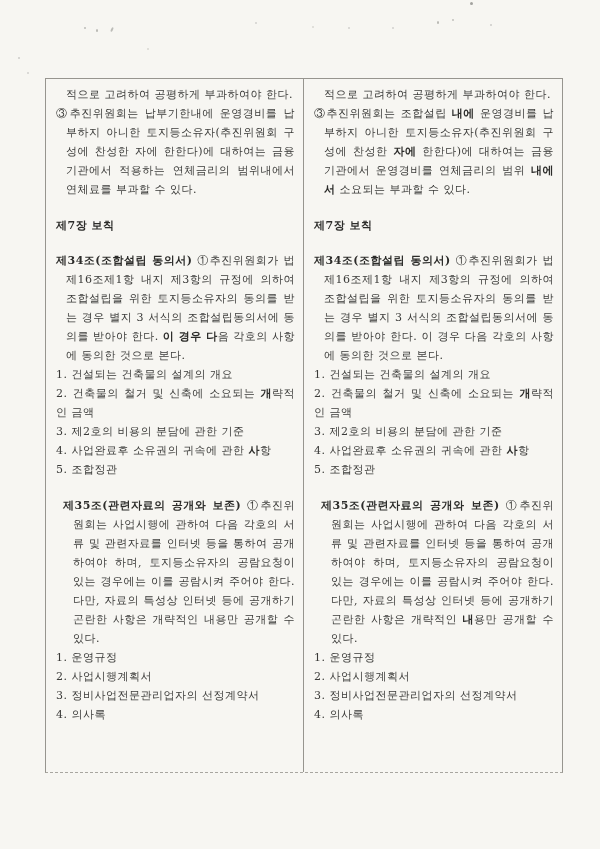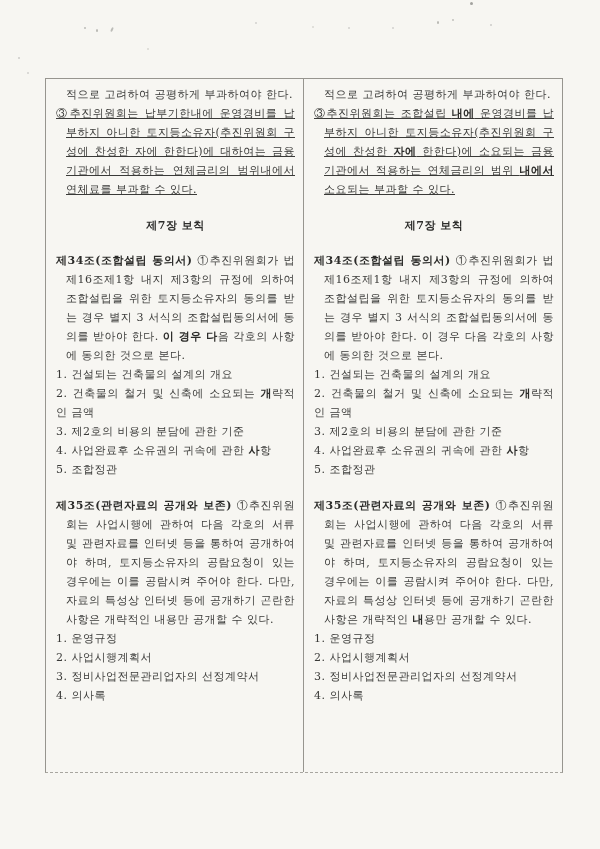--- a/index.html
+++ b/index.html
@@ -36,29 +36,29 @@
     line-height: 19px;
     letter-spacing: 0.5px;
     text-align: justify;
     word-break: break-all;
     overflow: hidden;
   }
   .col-left { border-right: 1px solid #97958f; }
   .block { margin: 0; }
   .block .bold { font-weight: bold; color: #2c2c2a; }
   .b-para { padding-left: 10px; }
-  .b-para_hang { padding-left: 10px; text-indent: -10px; text-decoration: underline; }
+  .b-para_hang { padding-left: 10px; text-indent: -10px; }
   .b-heading {
-    text-align: center;
+    text-align: left;
     font-weight: bold;
     color: #2c2c2a;
     margin: 17px 0 16px 0;
   }
   .b-article { padding-left: 10px; text-indent: -10px; }
-  .b-article_gap { padding-left: 10px; text-indent: -10px; margin-top: 17px; }
+  .b-article_gap { padding-left: 10px; text-indent: -10px; margin-top: 17px; margin-left: 7px; }
   .b-item { padding-left: 0; }
 </style>
 </head>
 <body>
 
 <div class="speck" style="left:84px;  top:27px; width:2px; height:2px;"></div>
 <div class="speck" style="left:96px;  top:29px; width:2px; height:3px; opacity:.6;"></div>
 <div class="speck" style="left:111px; top:27px; width:2px; height:5px; transform:rotate(25deg);"></div>
 <div class="speck" style="left:255px; top:22px; width:2px; height:2px; opacity:.35;"></div>
 <div class="speck" style="left:312px; top:26px; width:2px; height:2px; opacity:.3;"></div>
@@ -84,21 +84,21 @@
       <div class="block b-item"><span>4. 사업완료후 소유권의 귀속에 관한 </span><span class="bold">사</span><span>항</span></div>
       <div class="block b-item"><span>5. 조합정관</span></div>
       <div class="block b-article_gap"><span class="bold">제35조(관련자료의 공개와 보존)</span><span> ①추진위원회는 사업시행에 관하여 다음 각호의 서류 및 관련자료를 인터넷 등을 통하여 공개하여야 하며, 토지등소유자의 공람요청이 있는 경우에는 이를 공람시켜 주어야 한다. 다만, 자료의 특성상 인터넷 등에 공개하기 곤란한 사항은 개략적인 내용만 공개할 수 있다.</span></div>
       <div class="block b-item"><span>1. 운영규정</span></div>
       <div class="block b-item"><span>2. 사업시행계획서</span></div>
       <div class="block b-item"><span>3. 정비사업전문관리업자의 선정계약서</span></div>
       <div class="block b-item"><span>4. 의사록</span></div>
     </div>
   <div class="col col-right">
       <div class="block b-para"><span>적으로 고려하여 공평하게 부과하여야 한다.</span></div>
-      <div class="block b-para_hang"><span>③추진위원회는 조합설립 </span><span class="bold">내에</span><span> 운영경비를 납부하지 아니한 토지등소유자(추진위원회 구성에 찬성한 </span><span class="bold">자에</span><span> 한한다)에 소요되는 금융기관에서 적용하는 연체금리의 범위 </span><span class="bold">내에서</span><span> 소요되는 부과할 수 있다.</span></div>
+      <div class="block b-para_hang"><span>③추진위원회는 조합설립 </span><span class="bold">내에</span><span> 운영경비를 납부하지 아니한 토지등소유자(추진위원회 구성에 찬성한 </span><span class="bold">자에</span><span> 한한다)에 대하여는 금융기관에서 운영경비를 연체금리의 범위 </span><span class="bold">내에서</span><span> 소요되는 부과할 수 있다.</span></div>
       <div class="block b-heading"><span class="bold">제7장 보칙</span></div>
       <div class="block b-article"><span class="bold">제34조(조합설립 동의서)</span><span> ①추진위원회가 법 제16조제1항 내지 제3항의 규정에 의하여 조합설립을 위한 토지등소유자의 동의를 받는 경우 별지 3 서식의 조합설립동의서에 동의를 받아야 한다. 이 경우 다음 각호의 사항에 동의한 것으로 본다.</span></div>
       <div class="block b-item"><span>1. 건설되는 건축물의 설계의 개요</span></div>
       <div class="block b-item"><span>2. 건축물의 철거 및 신축에 소요되는 </span><span class="bold">개</span><span>략적인 금액</span></div>
       <div class="block b-item"><span>3. 제2호의 비용의 분담에 관한 기준</span></div>
       <div class="block b-item"><span>4. 사업완료후 소유권의 귀속에 관한 </span><span class="bold">사</span><span>항</span></div>
       <div class="block b-item"><span>5. 조합정관</span></div>
       <div class="block b-article_gap"><span class="bold">제35조(관련자료의 공개와 보존)</span><span> ①추진위원회는 사업시행에 관하여 다음 각호의 서류 및 관련자료를 인터넷 등을 통하여 공개하여야 하며, 토지등소유자의 공람요청이 있는 경우에는 이를 공람시켜 주어야 한다. 다만, 자료의 특성상 인터넷 등에 공개하기 곤란한 사항은 개략적인 </span><span class="bold">내</span><span>용만 공개할 수 있다.</span></div>
       <div class="block b-item"><span>1. 운영규정</span></div>
       <div class="block b-item"><span>2. 사업시행계획서</span></div>

